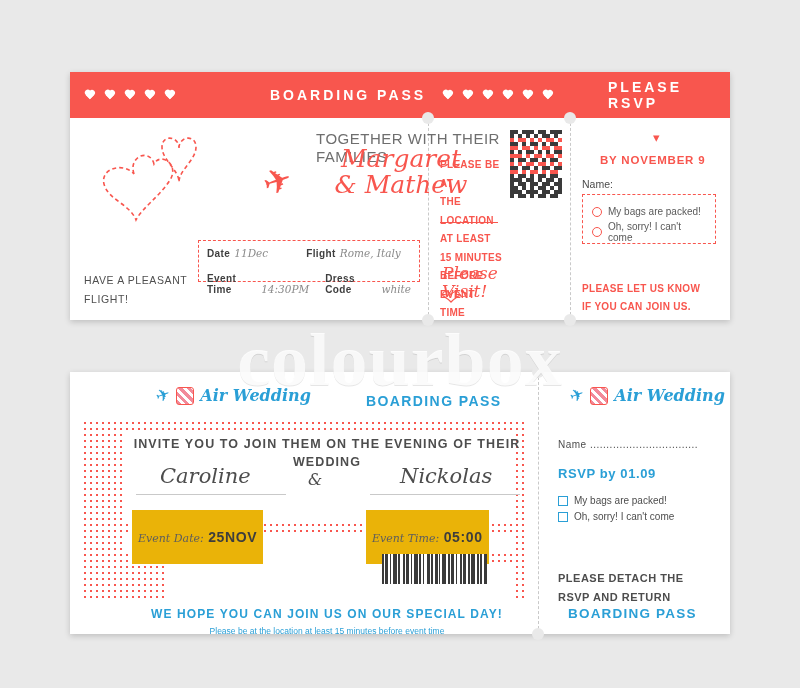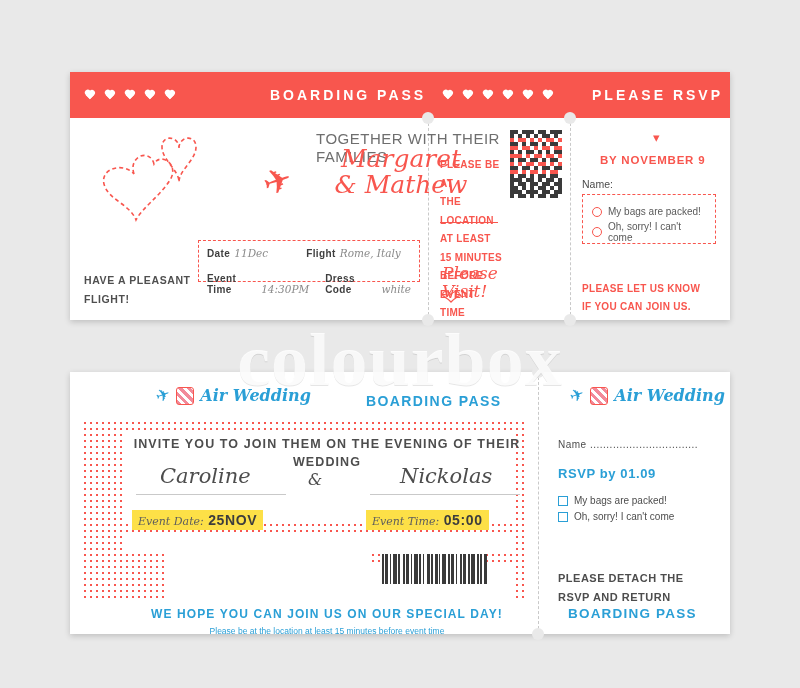--- a/index.html
+++ b/index.html
@@ -59,21 +59,21 @@
     background:#e9e9e9;
   }
 
   
   .t-sub{font-size:15px;color:#6e6e6e;letter-spacing:0.5px;}
   .t-names{
     font-family:"DejaVu Serif", serif;font-style:italic;
     color:#f8564e;font-size:25px;line-height:1.02;text-align:center;
   }
   .t-invite{font-size:11px;color:#6e6e6e;letter-spacing:0.6px;}
-  .t-pleasant{font-size:10.5px;color:#4f4f4f;font-weight:bold;letter-spacing:0.6px;line-height:1.5;}
+  .t-pleasant{font-size:10.5px;color:#4f4f4f;font-weight:normal;letter-spacing:0.6px;line-height:1.5;}
   .detailbox{
     position:absolute;border:1.4px dashed #f8564e;padding:6px 8px;
     box-sizing:border-box;
   }
   .dl{font-size:10px;color:#3f3f3f;font-weight:bold;letter-spacing:0.4px;}
   .dv{font-family:"DejaVu Serif", serif;font-style:italic;color:#8a8a8a;font-size:10.5px;}
   .ceremony{
     font-size:10px;color:#f8564e;font-weight:bold;letter-spacing:0.4px;
   }
   .plane{
@@ -124,21 +124,21 @@
     background-position:0 0;
   }
   .b-headline{
     font-size:12.5px;color:#4d4d4d;letter-spacing:1.1px;font-weight:bold;
   }
   .b-name{
     font-family:"DejaVu Serif", serif;font-style:italic;color:#4d4d4d;font-size:21px;
   }
   .b-amp{font-family:"DejaVu Serif", serif;font-style:italic;color:#4d4d4d;font-size:16px;}
   .hl{
-    background:#fde047;display:inline-block;padding:1px 6px;
+    background:#eab308;display:inline-block;padding:18px 6px;
   }
   .hl .lab{font-family:"DejaVu Serif", serif;font-style:italic;color:#5d5d5d;font-size:11px;}
   .hl .val{color:#3d3d3d;font-weight:bold;font-size:14px;letter-spacing:0.6px;}
   .dest .lab{font-family:"DejaVu Serif", serif;font-style:italic;color:#5d5d5d;font-size:11px;}
   .dest .val{color:#3d3d3d;font-size:14px;letter-spacing:0.8px;}
   .b-hope{color:#2a9fd6;font-weight:bold;font-size:12px;letter-spacing:1.1px;}
   .b-note{color:#2a9fd6;font-size:8.5px;}
   .b-rsvp{color:#2a9fd6;font-weight:bold;font-size:13px;letter-spacing:0.6px;}
   .cbrow{display:flex;align-items:center;gap:6px;margin:5px 0;}
   .cb{width:8px;height:8px;border:1.3px solid #2a9fd6;flex:none;}
@@ -178,21 +178,21 @@
     <div class="band-seg" style="left:372px;">
       <div class="hearts">
         <span class="heart"></span>
         <span class="heart"></span>
         <span class="heart"></span>
         <span class="heart"></span>
         <span class="heart"></span>
         <span class="heart"></span>
       </div>
     </div>
-    <div class="band-seg" style="left:522px;">
+    <div class="band-seg" style="left:538px;">
       <span class="band-title">PLEASE RSVP</span>
     </div>
 
     <div class="vdash" style="left:358px;"></div>
     <div class="vdash" style="left:500px;"></div>
     <div class="notch" style="left:352px;top:40px;"></div>
     <div class="notch" style="left:352px;bottom:-6px;"></div>
     <div class="notch" style="left:494px;top:40px;"></div>
     <div class="notch" style="left:494px;bottom:-6px;"></div>
 

